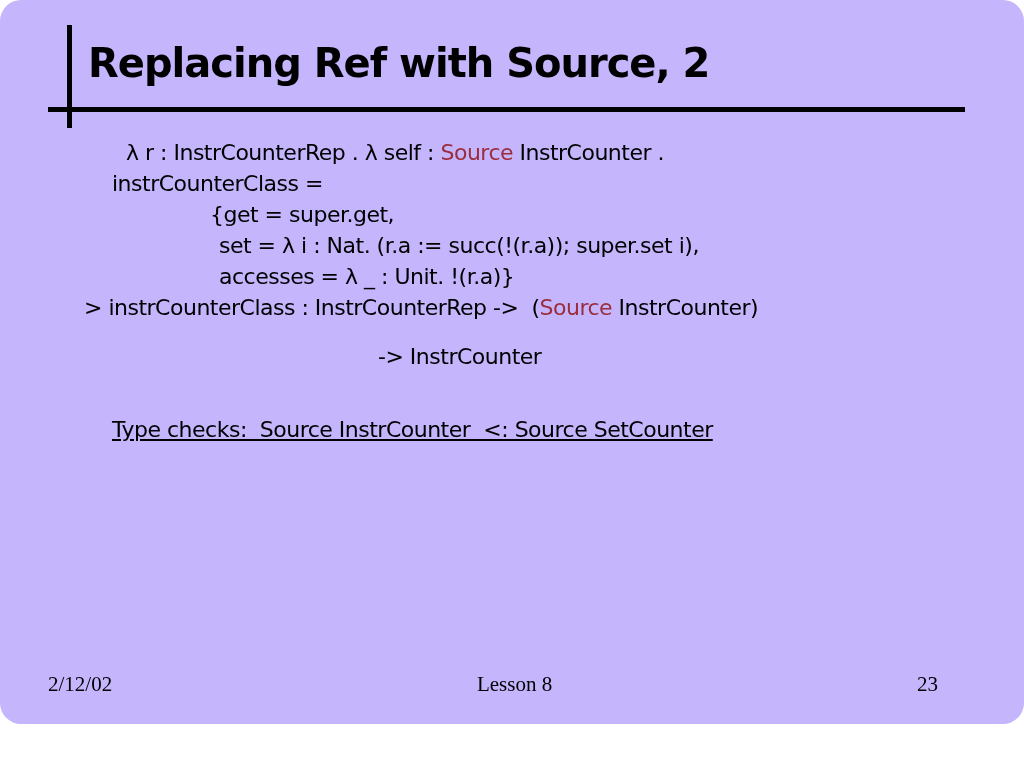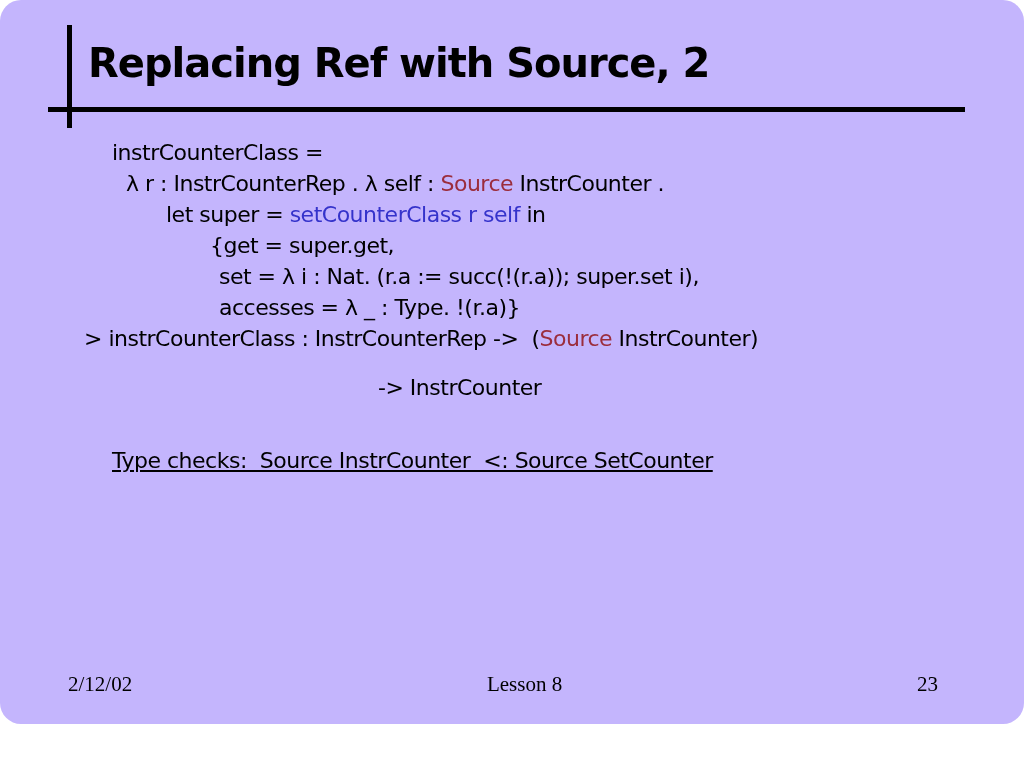--- a/index.html
+++ b/index.html
@@ -61,47 +61,46 @@
   .c-black { color: #000000; }
   .c-red   { color: var(--kw-red, #9B2D3C); }
   .c-blue  { color: var(--kw-blue, #3533CB); }
   
   .footer {
     position: absolute;
     left: 0;
     top: 672px;
     width: 1024px;
     box-sizing: border-box;
-    padding: 0 86px 0 68px;
+    padding: 0 86px 0 48px;
     display: flex;
     justify-content: space-between;
     align-items: center;
     font-family: "Liberation Serif", serif;
     font-size: 21px;
     color: #000000;
   }
 </style>
 </head>
 <body>
 
 <div class="slide">
 
   <div class="v-bar"></div>
 
   <h1 class="slide-title">Replacing Ref with Source, 2</h1>
 
   <div class="h-rule"></div>
 
   <div class="code-block">
+      <div class="code-line" style="padding-left: 126px;"><span class="c-black">λ r : InstrCounterRep . λ self : </span><span class="c-red">Source</span><span class="c-black"> InstrCounter .</span></div>
       <div class="code-line" style="padding-left: 112px;"><span class="c-black">instrCounterClass =</span></div>
-      <div class="code-line" style="padding-left: 126px;"><span class="c-black">λ r : InstrCounterRep . λ self : </span><span class="c-red">Source</span><span class="c-black"> InstrCounter .</span></div>
-      <div class="code-line" style="padding-left: 166px;"><span class="c-black">let super = </span><span class="c-blue">setCounterClass r self</span><span class="c-black"> in</span></div>
       <div class="code-line" style="padding-left: 210px;"><span class="c-black">{get = super.get,</span></div>
       <div class="code-line" style="padding-left: 219px;"><span class="c-black">set = λ i : Nat. (r.a := succ(!(r.a)); super.set i),</span></div>
-      <div class="code-line" style="padding-left: 219px;"><span class="c-black">accesses = λ _ : Type. !(r.a)}</span></div>
+      <div class="code-line" style="padding-left: 219px;"><span class="c-black">accesses = λ _ : Unit. !(r.a)}</span></div>
       <div class="code-line" style="padding-left: 84px; margin-top: 0;"><span class="c-black">&gt; instrCounterClass : InstrCounterRep -&gt;  (</span><span class="c-red">Source</span><span class="c-black"> InstrCounter)</span></div>
       <div class="code-line" style="padding-left: 378px; margin-top: 18px;"><span class="c-black">-&gt; InstrCounter</span></div>
       <div class="code-line" style="padding-left: 112px; margin-top: 42px; text-decoration: underline;"><span class="c-black">Type checks:  Source InstrCounter  &lt;: Source SetCounter</span></div>
     </div>
 
   <div class="footer">
     <span>2/12/02</span>
     <span>Lesson 8</span>
     <span>23</span>
   </div>

